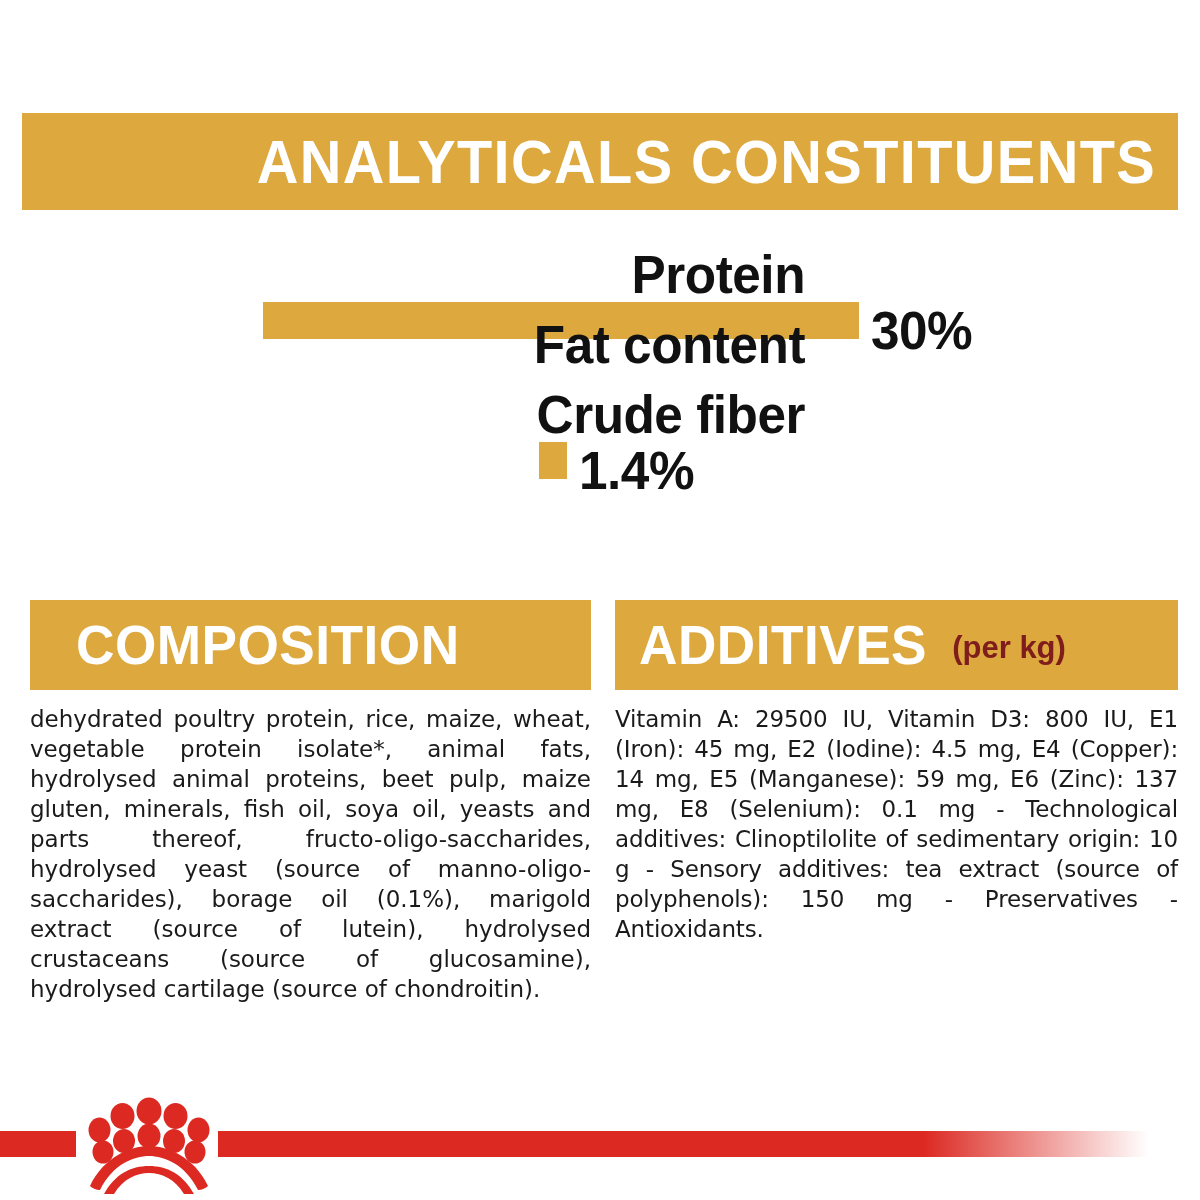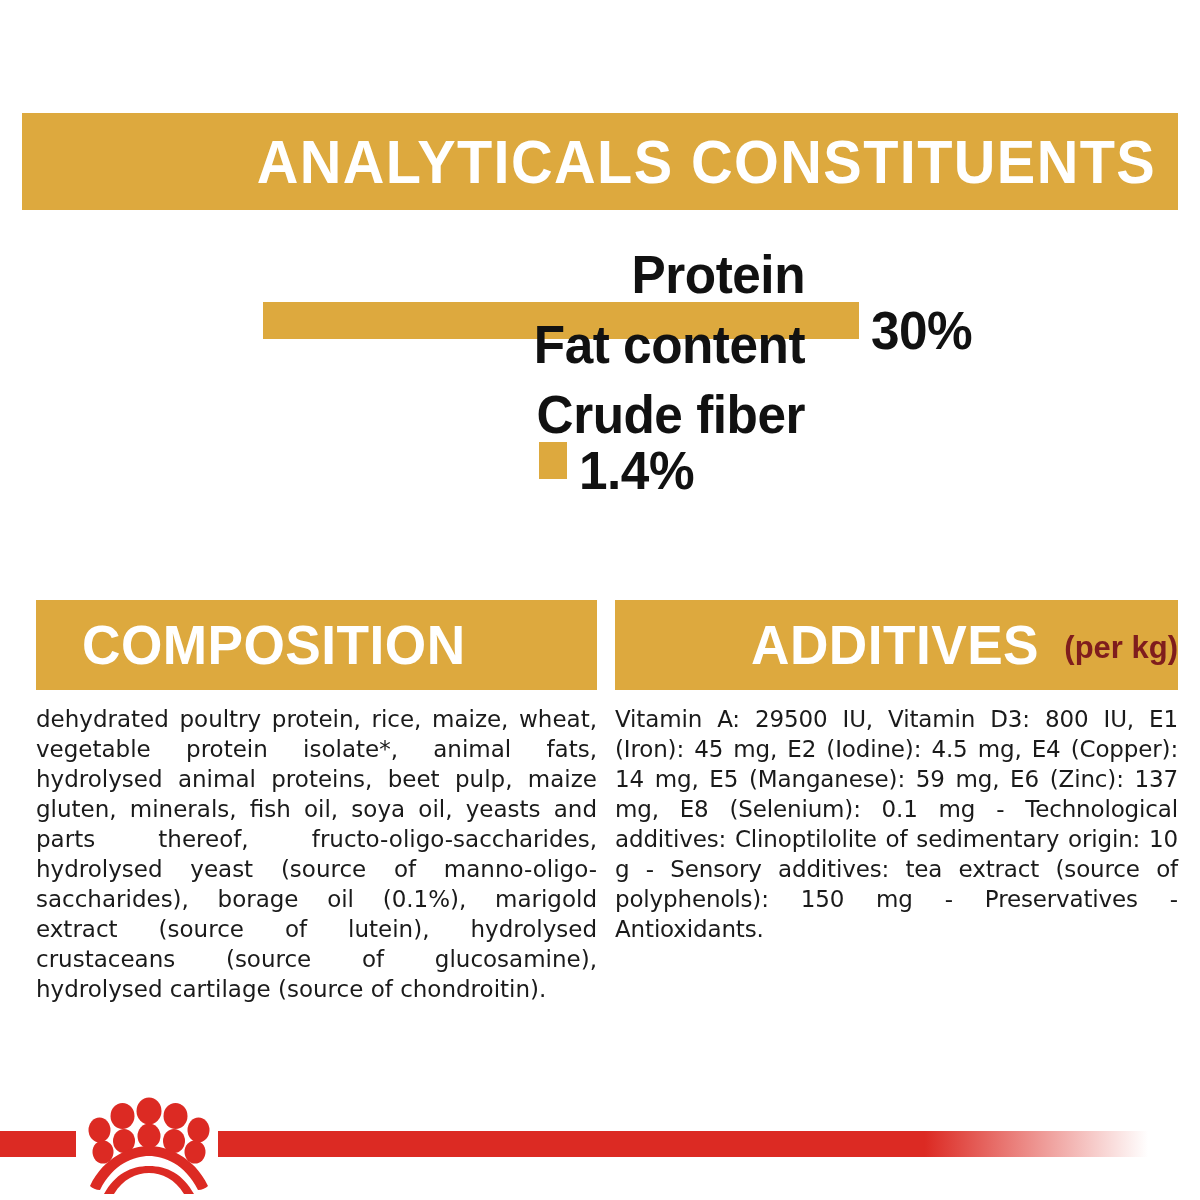--- a/index.html
+++ b/index.html
@@ -102,31 +102,31 @@
     transform-origin: left center;
     white-space: nowrap;
     margin-left: 12px;
   }
 
   
   .panel {
     position: absolute;
     top: 600px;
   }
-  .panel.left  { left: 36px;  width: 561px; }
+  .panel.left  { left: 30px;  width: 561px; }
   .panel.right { left: 615px; width: 563px; }
 
   .panel-banner {
     height: 90px;
     background: #dda93e;
     display: flex;
     align-items: center;
     padding-left: 46px;
   }
-  .panel.right .panel-banner { padding-left: 16px; justify-content: flex-end; }
+  .panel.right .panel-banner { padding-left: 24px; }
 
   .panel-banner-title {
     color: #ffffff;
     font-family: "Liberation Sans Narrow", "Liberation Sans", sans-serif;
     font-weight: 700;
     font-size: 56px;
     line-height: 56px;
     letter-spacing: 0.5px;
     transform: scaleX(0.95);
     transform-origin: left center;

